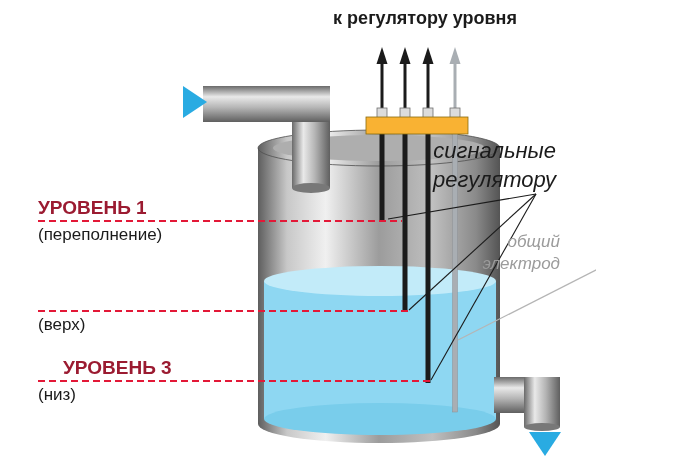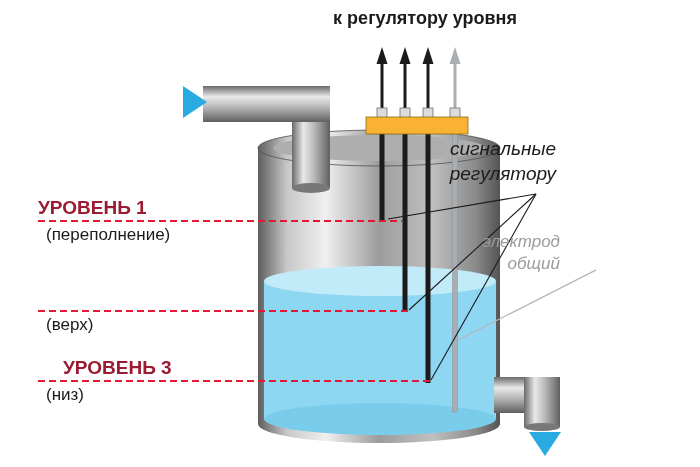--- a/index.html
+++ b/index.html
@@ -6,27 +6,27 @@
   .stage{position:relative;width:596px;height:467px;background:#fff;overflow:hidden;
          font-family:"Liberation Sans","DejaVu Sans",sans-serif;}
   .stage svg{position:absolute;left:0;top:0;}
 
   .title{position:absolute;left:300px;top:8px;width:250px;text-align:center;
          font-size:18px;font-weight:600;color:var(--label-text,#1b1b1b);}
 
   .level-name{position:absolute;left:38px;font-size:19px;font-weight:bold;line-height:1.15;
               color:var(--level-label,#9b1b31);}
   .level-desc{position:absolute;left:38px;font-size:17px;line-height:1.15;
-              color:var(--label-text,#1b1b1b);margin-left:8px;}
+              color:var(--label-text,#1b1b1b);}
   .ln1{top:197px;} .ld1{top:225px;}
   .ln2{top:287px;} .ld2{top:315px;}
   .ln3{top:357px;margin-left:25px;} .ld3{top:385px;}
 
   .signal-label{position:absolute;right:40px;top:137px;text-align:right;
-                font-style:italic;font-size:19px;line-height:1.3;color:var(--label-text,#1b1b1b);}
+                font-style:italic;font-size:22px;line-height:1.3;color:var(--label-text,#1b1b1b);}
   .common-label{position:absolute;right:36px;top:231px;text-align:right;
                 font-style:italic;font-size:17px;line-height:1.3;color:var(--muted-text,#9b9b9b);}
 
   
   .water-body{fill:var(--water,#8ed7f2);}
   .water-bottom{fill:var(--water-bottom,#79cdeb);}
   .water-surface{fill:var(--water-surface,#c2ebf9);}
   .terminal{fill:var(--terminal-block,#f9b233);stroke:#8a6b10;stroke-width:0.8;}
   .connector-sq{fill:#dcdcdc;stroke:#6f6f6f;stroke-width:0.8;}
   .flow-icon{fill:var(--flow-icon,#29abe2);}
@@ -158,17 +158,17 @@
 
   <div class="level-name ln3">УРОВЕНЬ 3</div>
   <div class="level-desc ld3">(низ)</div>
 
   <div class="signal-label">
     <div>сигнальные</div>
     <div>регулятору</div>
   </div>
 
   <div class="common-label">
+    <div>общий</div>
     <div>электрод</div>
-    <div>общий</div>
   </div>
 
 </div>
 
 </body></html>

